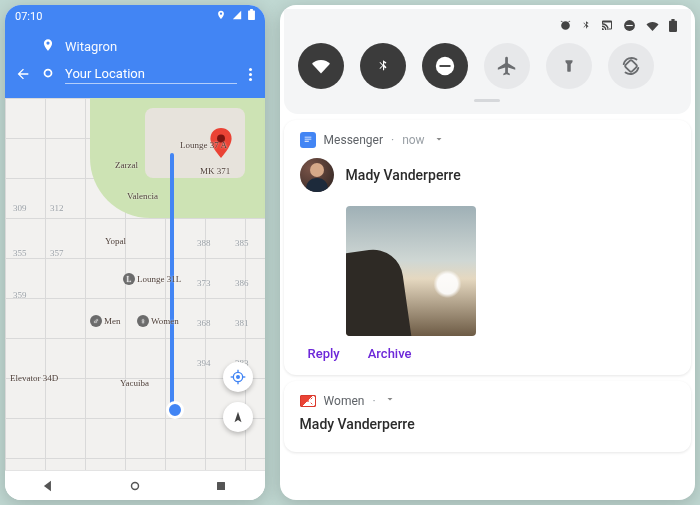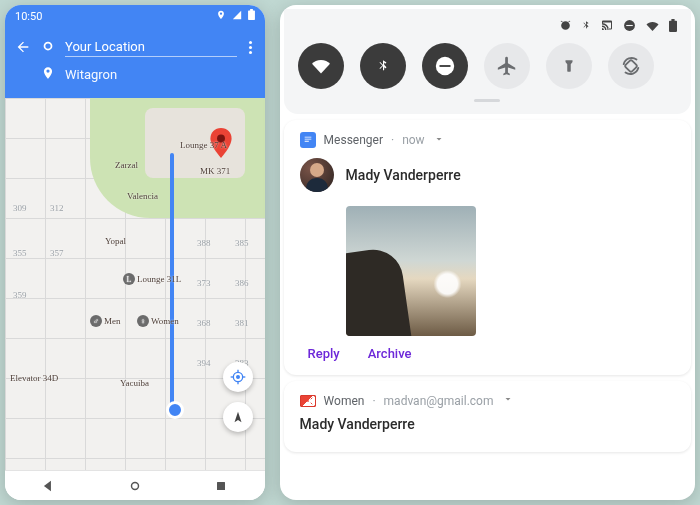--- a/index.html
+++ b/index.html
@@ -136,68 +136,68 @@
   .gm-sender{ font-size:14px; font-weight:500; color:#2b2b2b; margin-top:8px;}
   .gm-subj{ font-size:13px; color:#2b2b2b; }
 
   .muted{color:#9aa0a6;}
 </style>
 </head>
 <body>
 
 <div class="phone phone-left">
   <div class="status-bar">
-    <span>10:50</span>
+    <span>07:10</span>
     <span class="icons">
       <span>
         <svg width="10" height="10" viewBox="0 0 24 24" fill="#fff">
             <path d="M12 2C8 2 5 5 5 9c0 5 7 13 7 13s7-8 7-13c0-4-3-7-7-7zm0 9.5A2.5 2.5 0 1112 6a2.5 2.5 0 010 5.5z"></path>
           </svg>
       </span>
       <span>
         <svg width="10" height="10" viewBox="0 0 24 24" fill="#fff">
             <path d="M2 22h20V2z"></path>
           </svg>
       </span>
       <span>
         <svg width="7" height="11" viewBox="0 0 10 16" fill="#fff">
             <path d="M3 0h4v2h2a1 1 0 011 1v12a1 1 0 01-1 1H1a1 1 0 01-1-1V3a1 1 0 011-1h2z"></path>
           </svg>
       </span>
     </span>
   </div>
 
   <div class="dir-header">
+    <div class="dir-row">
+      <span class="dir-back"></span>
+      <span>
+        <svg width="14" height="14" viewBox="0 0 24 24" fill="#fff">
+            <path d="M12 2C8 2 5 5 5 9c0 5 7 13 7 13s7-8 7-13c0-4-3-7-7-7zm0 9.5A2.5 2.5 0 1112 6a2.5 2.5 0 010 5.5z"></path>
+          </svg>
+      </span>
+      <span class="dir-dest">Witagron</span>
+      <span class="dir-swap"></span>
+    </div>
     <div class="dir-row">
       <span class="dir-back">
         <svg width="16" height="16" viewBox="0 0 24 24" fill="#fff">
             <path d="M20 11H7.8l5.6-5.6L12 4l-8 8 8 8 1.4-1.4L7.8 13H20z"></path>
           </svg>
       </span>
       <span>
         <svg width="14" height="14" viewBox="0 0 24 24" fill="none" stroke="#fff" stroke-width="3">
             <circle cx="12" cy="12" r="6"></circle>
           </svg>
       </span>
       <span class="dir-input-line">Your Location</span>
       <span class="dir-menu">
         <span class="dot4"></span>
           <span class="dot4"></span>
           <span class="dot4"></span>
       </span>
-    </div>
-    <div class="dir-row">
-      <span class="dir-back"></span>
-      <span>
-        <svg width="14" height="14" viewBox="0 0 24 24" fill="#fff">
-            <path d="M12 2C8 2 5 5 5 9c0 5 7 13 7 13s7-8 7-13c0-4-3-7-7-7zm0 9.5A2.5 2.5 0 1112 6a2.5 2.5 0 010 5.5z"></path>
-          </svg>
-      </span>
-      <span class="dir-dest">Witagron</span>
-      <span class="dir-swap"></span>
     </div>
   </div>
 
   <div class="map">
     <div class="park"></div>
     <div class="bldg-a"></div>
     <div class="road"></div>
     <div class="pin">
       <svg viewBox="0 0 24 34">
           <path fill="#EA4335" d="M12 0C5 0 0 5 0 12c0 9 12 22 12 22s12-13 12-22C24 5 19 0 12 0z"></path>
@@ -349,20 +349,19 @@
       <span class="notif-action">Reply</span>
       <span class="notif-action">Archive</span>
     </div>
   </div>
 
   <div class="notif notif-gmail">
     <div class="notif-head">
       <span class="gmail-icon"></span>
       <span>Women</span>
       <span class="muted">·</span>
-      <span class="muted">madvan@gmail.com</span>
       <span class="chev"><svg width="12" height="12" viewBox="0 0 24 24" fill="#888">
             <path d="M7 10l5 5 5-5z"></path>
           </svg></span>
     </div>
     <div class="gm-sender">Mady Vanderperre</div>
   </div>
 </div>
 
 </body></html>

